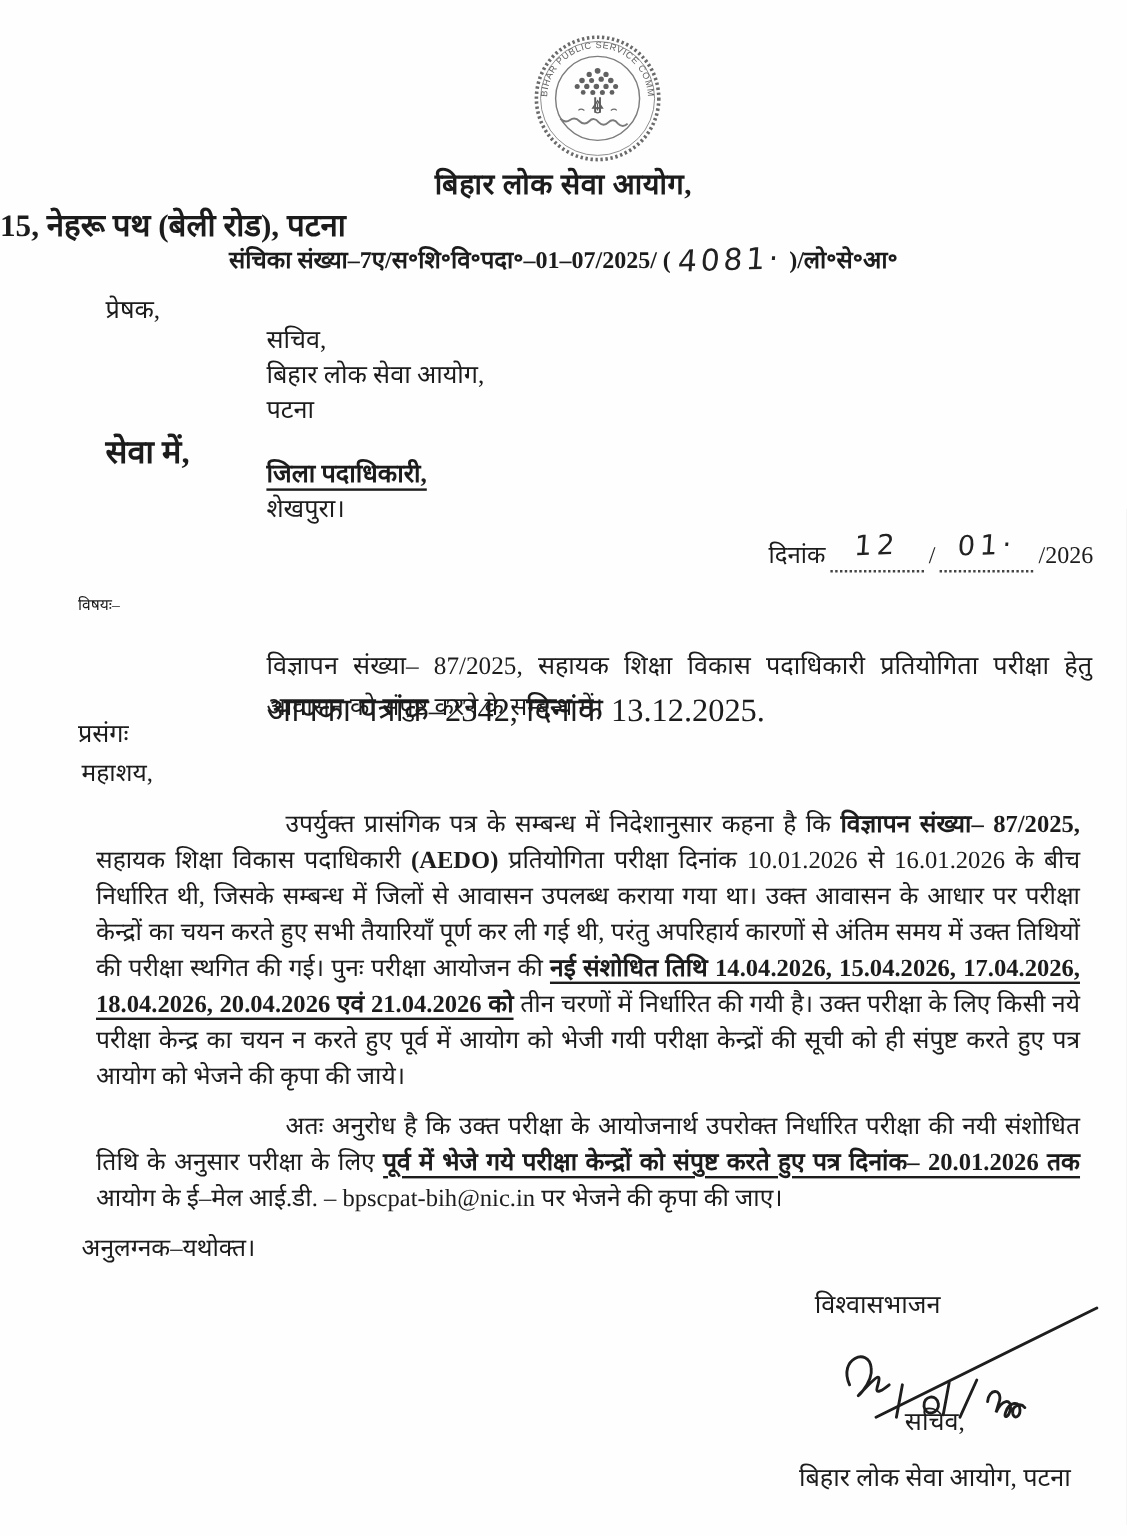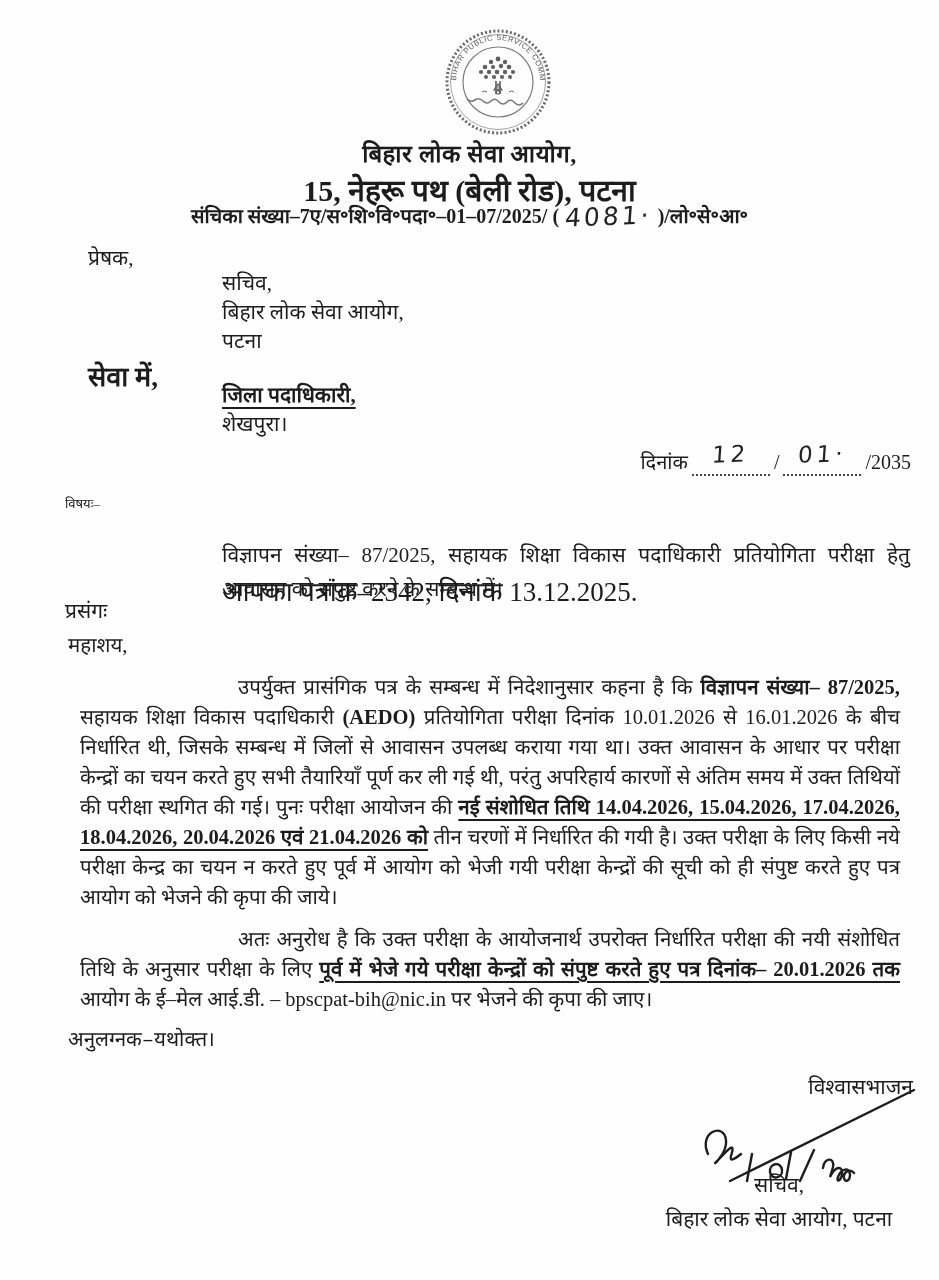--- a/index.html
+++ b/index.html
@@ -7,22 +7,22 @@
     position:relative;width:939px;height:1280px;background:#fefefe;
     font-family:"Liberation Serif","DejaVu Serif",serif;color:#1c1c1c;
     overflow:hidden;margin:0 auto;
   }
   .b{font-weight:700;}
   .u{text-decoration:underline;text-decoration-thickness:2px;text-underline-offset:5px;}
 
   .seal{position:absolute;top:26px;left:443px;width:110px;height:112px;}
   .org-name{position:absolute;top:136px;left:0;width:100%;text-align:center;
     font-size:24px;font-weight:700;letter-spacing:.5px;}
-  .org-addr{position:absolute;top:169px;left:0;width:100%;text-align:center;
-    font-size:30px;font-weight:700;}
+  .org-addr{position:absolute;top:169px;left:0;width:100%;
+    font-size:26px;font-weight:700;}
   .file-line{position:absolute;top:202px;left:0;width:100%;text-align:center;
     font-size:20px;font-weight:700;white-space:nowrap;}
   .hw{font-family:"DejaVu Sans",sans-serif;font-weight:400;display:inline-block;
     transform:rotate(-2deg) skewX(-6deg);letter-spacing:3px;color:#222;}
   .hw-file{font-size:25px;padding:0 6px;vertical-align:-2px;}
 
   .from-label{position:absolute;top:243px;left:88px;font-size:21px;}
   .from-lines{position:absolute;top:269px;left:222px;font-size:21px;line-height:29px;}
   .to-label{position:absolute;top:357px;left:88px;font-size:27px;font-weight:bold;}
   .to-lines{position:absolute;top:381px;left:222px;font-size:21px;line-height:29px;}
@@ -37,28 +37,28 @@
   .subject-label{width:157px;flex:0 0 157px;font-size:13px;}
   .subject-text{flex:1;font-size:21px;line-height:34px;text-align:justify;margin-top:44px;}
   .ref-row{position:absolute;top:572px;left:65px;width:845px;display:flex;}
   .ref-label{width:157px;flex:0 0 157px;font-size:21px;margin-top:24px;}
   .ref-text{flex:1;font-size:27px;}
 
   .letter-body{position:absolute;top:630px;left:68px;width:844px;font-size:20.5px;}
   .salutation{line-height:30px;margin:0;}
   .para{margin:12px;line-height:30px;text-align:justify;text-indent:158px;}
   .para + .para{margin-top:10px;}
-  .enclosure{margin-top:8px;line-height:30px;font-family:Liberation Mono, monospace;}
+  .enclosure{margin-top:8px;line-height:30px;}
 
   .sign-block{position:absolute;top:1072px;right:26px;width:268px;text-align:center;
     font-size:21px;}
-  .sign-closing{text-align:right;padding-left:34px;}
+  .sign-closing{text-align:left;padding-left:34px;}
   .sign-svg{position:absolute;top:12px;right:-10px;}
   .sign-designation{margin-top:70px;}
-  .sign-org{margin-top:6px;white-space:nowrap;}
+  .sign-org{margin-top:18px;white-space:nowrap;}
 </style>
 </head>
 <body>
 
 <div class="page">
 
   <div class="seal">
     <svg width="110" height="112" viewBox="0 0 110 112">
       <circle cx="55" cy="56" r="51" fill="none" stroke="#6a6a6a" stroke-width="3" stroke-dasharray="2 2.2"></circle>
       <circle cx="55" cy="56" r="47.5" fill="none" stroke="#8a8a8a" stroke-width="0.8"></circle>
@@ -113,21 +113,21 @@
     <div>बिहार लोक सेवा आयोग,</div>
     <div>पटना</div>
   </div>
 
   <div class="to-label">सेवा में,</div>
   <div class="to-lines">
     <div class="addressee">जिला पदाधिकारी,</div>
     <div>शेखपुरा।</div>
   </div>
 
-  <div class="date-line"><span>दिनांक</span><span class="dotted"><span class="hw hw-date">12</span></span><span>/</span><span class="dotted"><span class="hw hw-date">01·</span></span><span>/</span><span>2035</span></div>
+  <div class="date-line"><span>दिनांक</span><span class="dotted"><span class="hw hw-date">12</span></span><span>/</span><span class="dotted"><span class="hw hw-date">01·</span></span><span>/</span><span>2026</span></div>
 
   <div class="subject-row">
     <div class="subject-label">विषयः–</div>
     <div class="subject-text">विज्ञापन संख्या– 87/2025, सहायक शिक्षा विकास पदाधिकारी प्रतियोगिता परीक्षा हेतु आवासन को संपुष्ट करने के सम्बन्ध में।</div>
   </div>
 
   <div class="ref-row">
     <div class="ref-label">प्रसंगः</div>
     <div class="ref-text">आपका पत्रांक–2342, दिनांक 13.12.2025.</div>
   </div>

